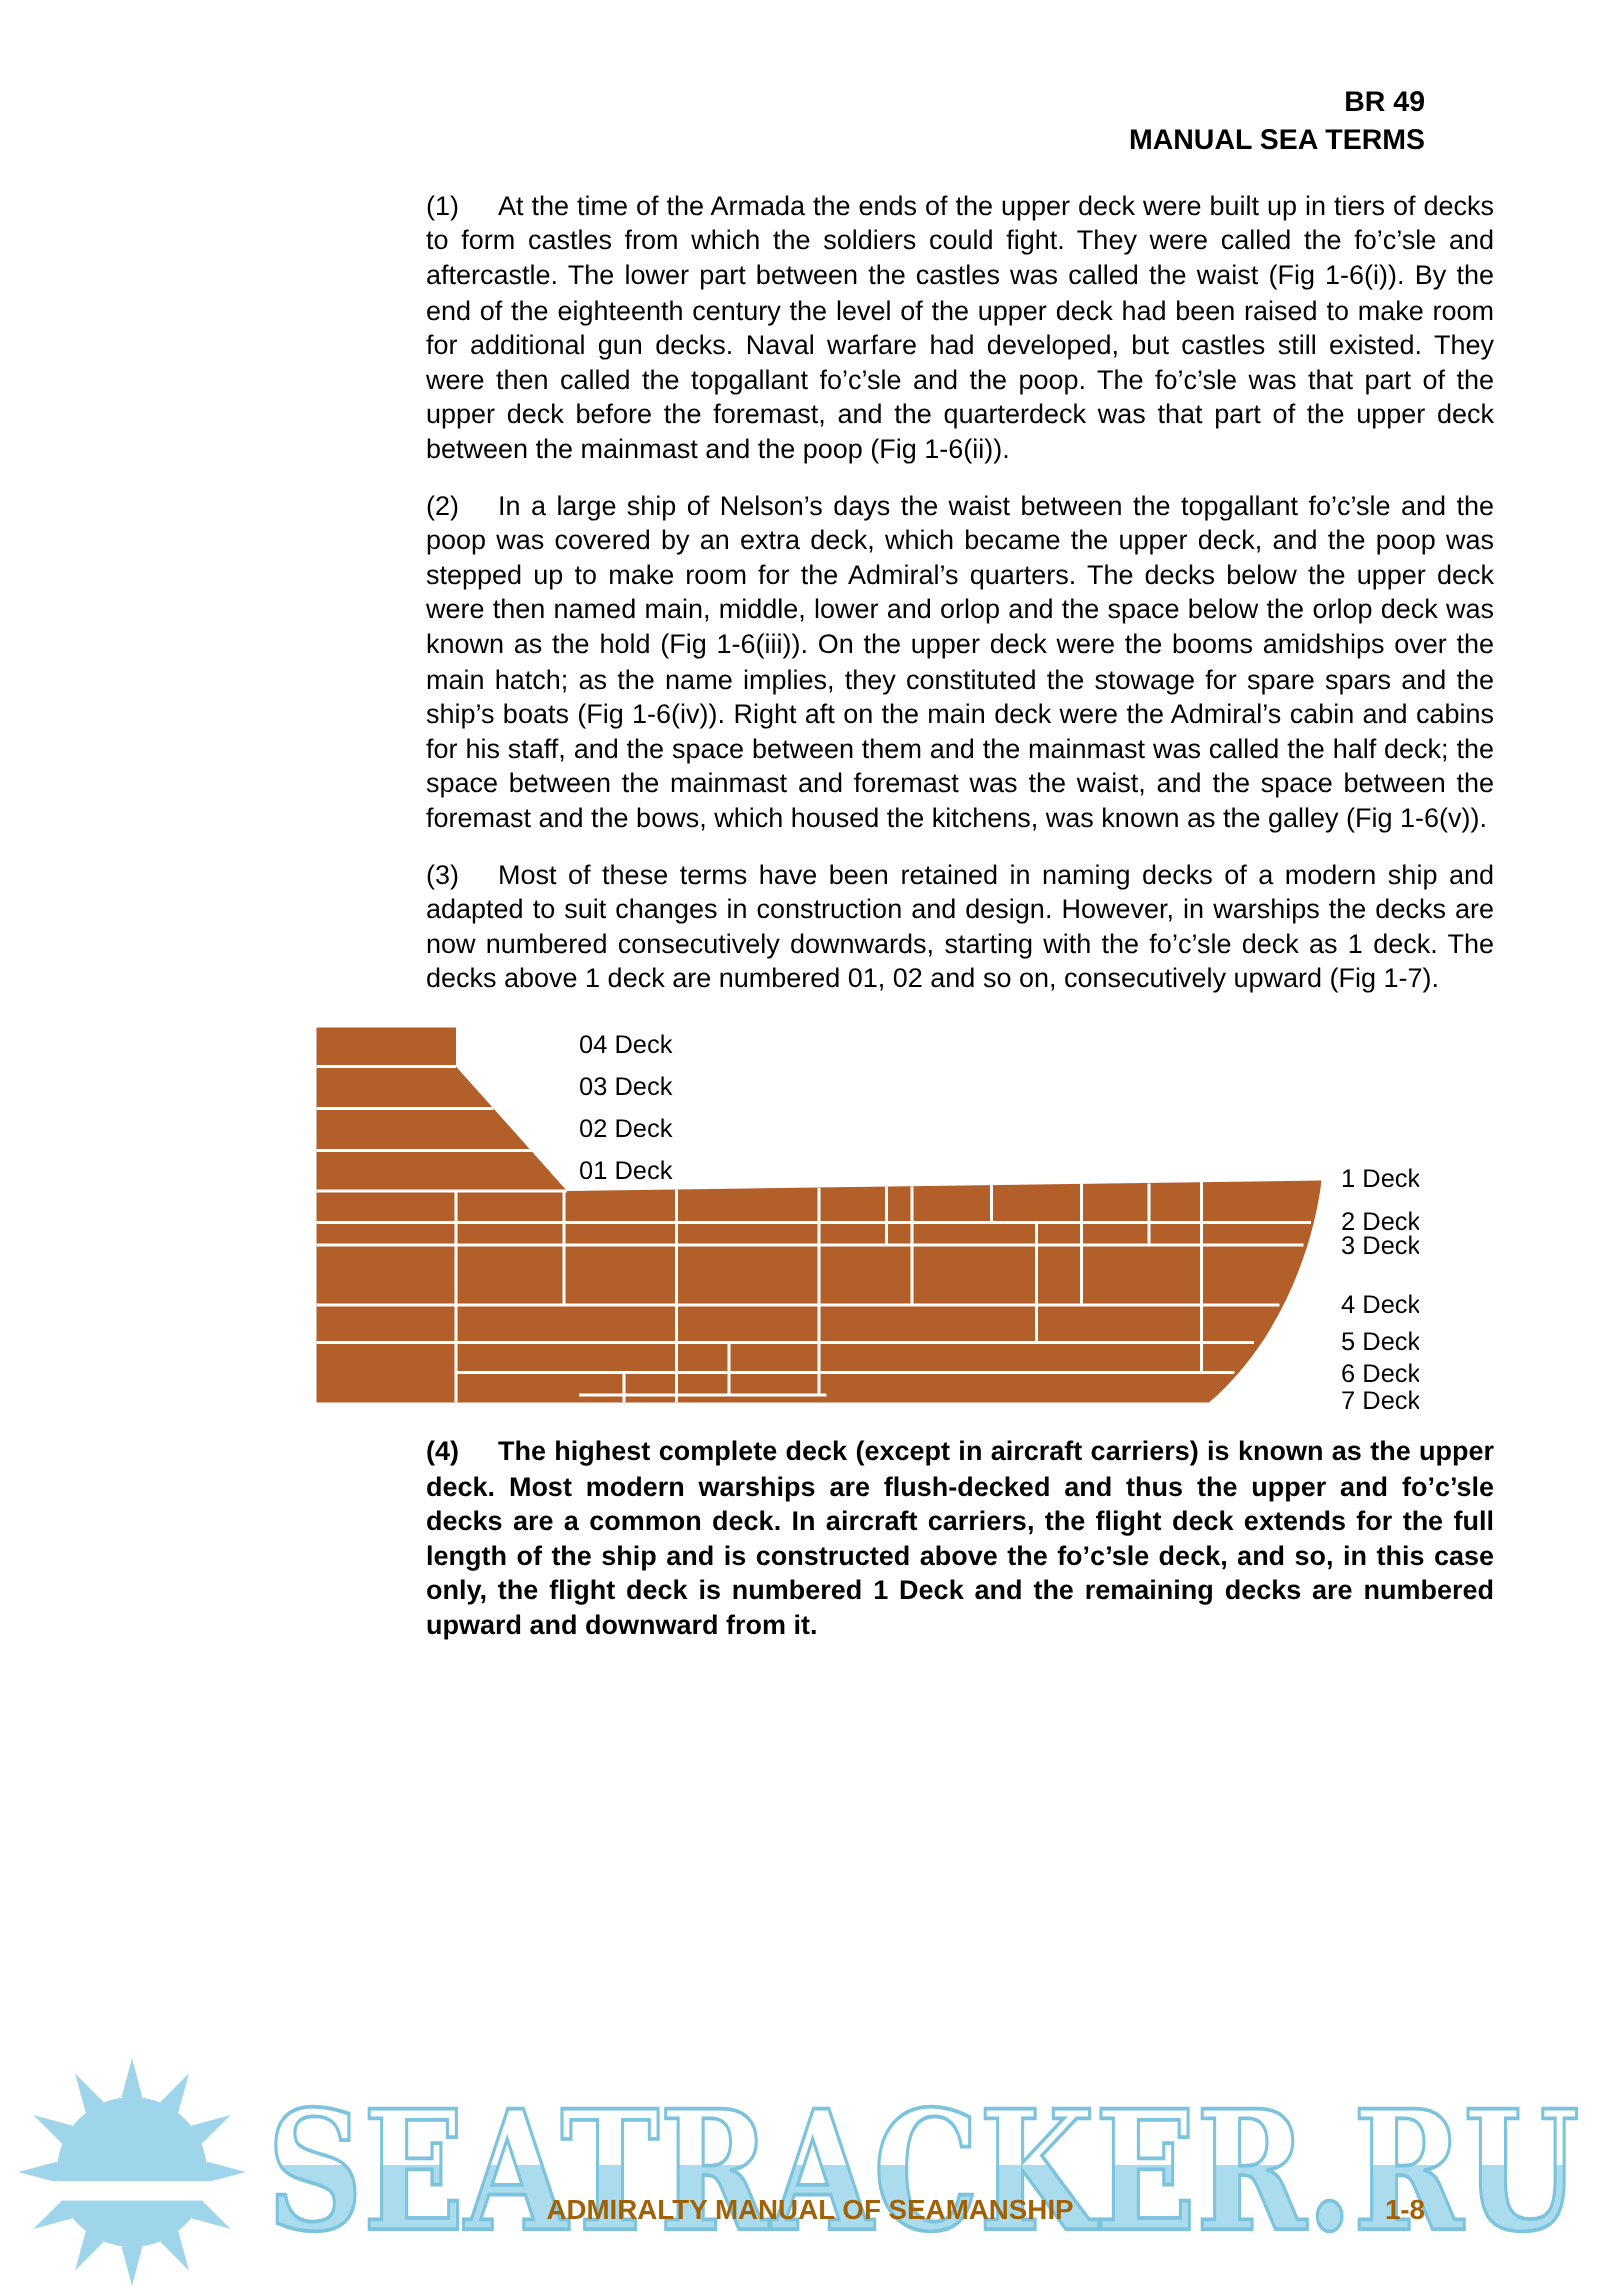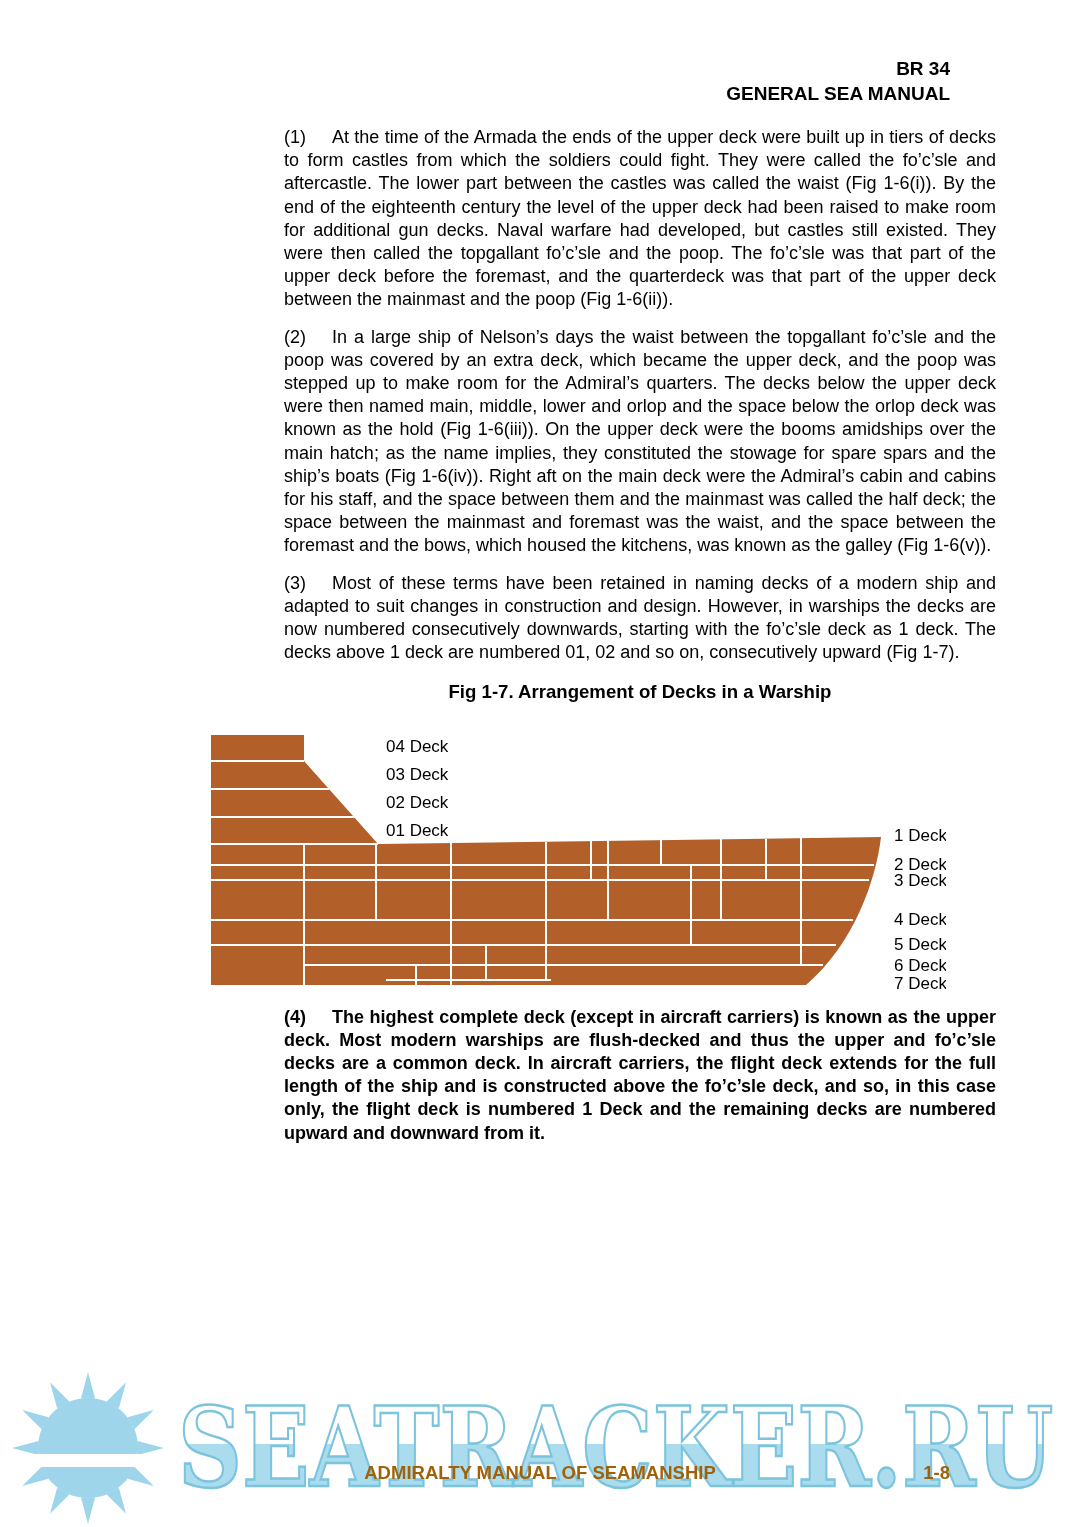--- a/index.html
+++ b/index.html
@@ -32,33 +32,32 @@
   }
   .footer-center { text-align:center; }
   .footer-page { position:absolute; right:130px; top:0; }
 </style>
 </head>
 <body>
 
 <div class="page">
 
   <div class="header">
-    <div>BR 34</div>
-    <div>GENERAL SEA MANUAL</div>
+    <div>BR 49</div>
+    <div>MANUAL SEA TERMS</div>
   </div>
 
   <div class="content">
 
     <p class="para"><span class="pnum">(1)</span><span>At the time of the Armada the ends of the upper deck were built up in tiers of decks to form castles from which the soldiers could fight. They were called the fo’c’sle and aftercastle. The lower part between the castles was called the waist (Fig 1-6(i)). By the end of the eighteenth century the level of the upper deck had been raised to make room for additional gun decks. Naval warfare had developed, but castles still existed. They were then called the topgallant fo’c’sle and the poop. The fo’c’sle was that part of the upper deck before the foremast, and the quarterdeck was that part of the upper deck between the mainmast and the poop (Fig 1-6(ii)).</span></p>
 
     <p class="para"><span class="pnum">(2)</span><span>In a large ship of Nelson’s days the waist between the topgallant fo’c’sle and the poop was covered by an extra deck, which became the upper deck, and the poop was stepped up to make room for the Admiral’s quarters. The decks below the upper deck were then named main, middle, lower and orlop and the space below the orlop deck was known as the hold (Fig 1-6(iii)). On the upper deck were the booms amidships over the main hatch; as the name implies, they constituted the stowage for spare spars and the ship’s boats (Fig 1-6(iv)). Right aft on the main deck were the Admiral’s cabin and cabins for his staff, and the space between them and the mainmast was called the half deck; the space between the mainmast and foremast was the waist, and the space between the foremast and the bows, which housed the kitchens, was known as the galley (Fig 1-6(v)).</span></p>
 
     <p class="para"><span class="pnum">(3)</span><span>Most of these terms have been retained in naming decks of a modern ship and adapted to suit changes in construction and design. However, in warships the decks are now numbered consecutively downwards, starting with the fo’c’sle deck as 1 deck. The decks above 1 deck are numbered 01, 02 and so on, consecutively upward (Fig 1-7).</span></p>
 
-    <div class="fig-title">Fig 1-7. Arrangement of Decks in a Warship</div>
 
     <div class="diagram">
       <svg width="740" height="278" viewBox="0 0 740 278">
 
         <path d="M5,7 H98 V33 L172,116 L675,109 C670,152 648,216 600,257 H5 Z" fill="#b35f2a"></path>
 
         <g stroke="#ffffff" stroke-width="2" fill="none">
           <path d="M5,33 H98"></path>
           <path d="M5,61 H123"></path>
           <path d="M5,89 H149"></path>

